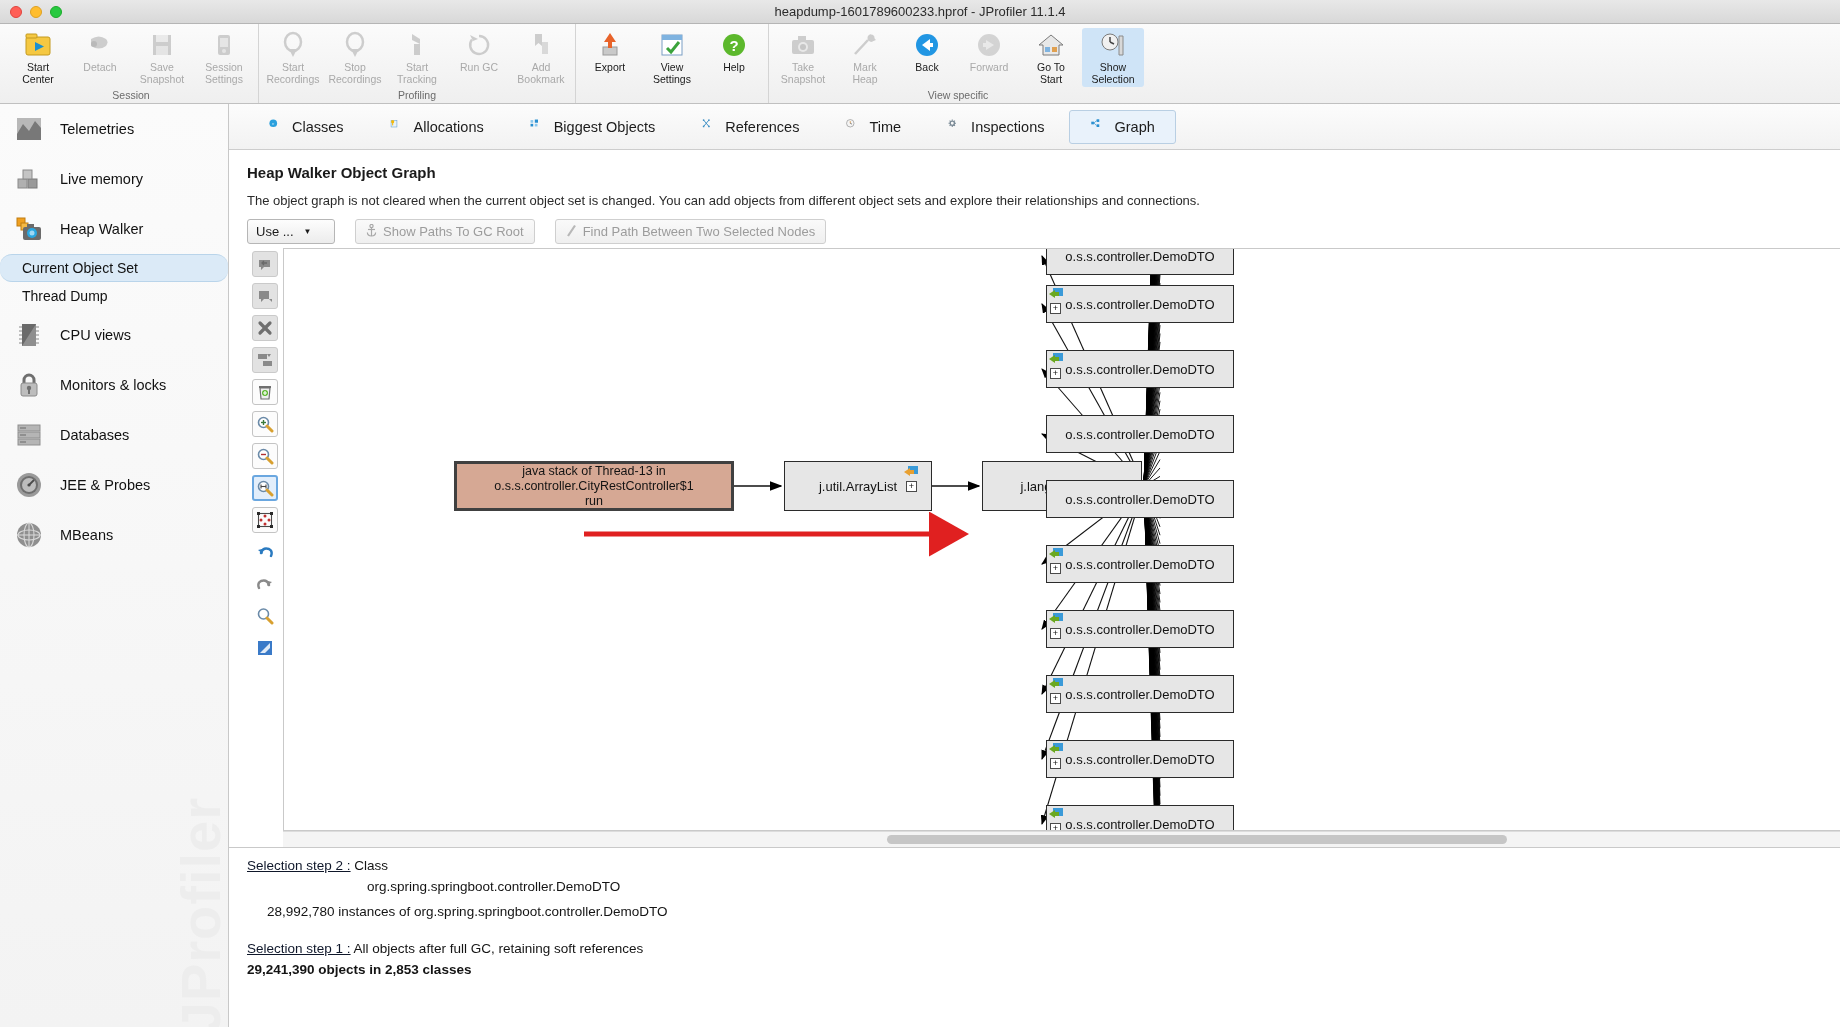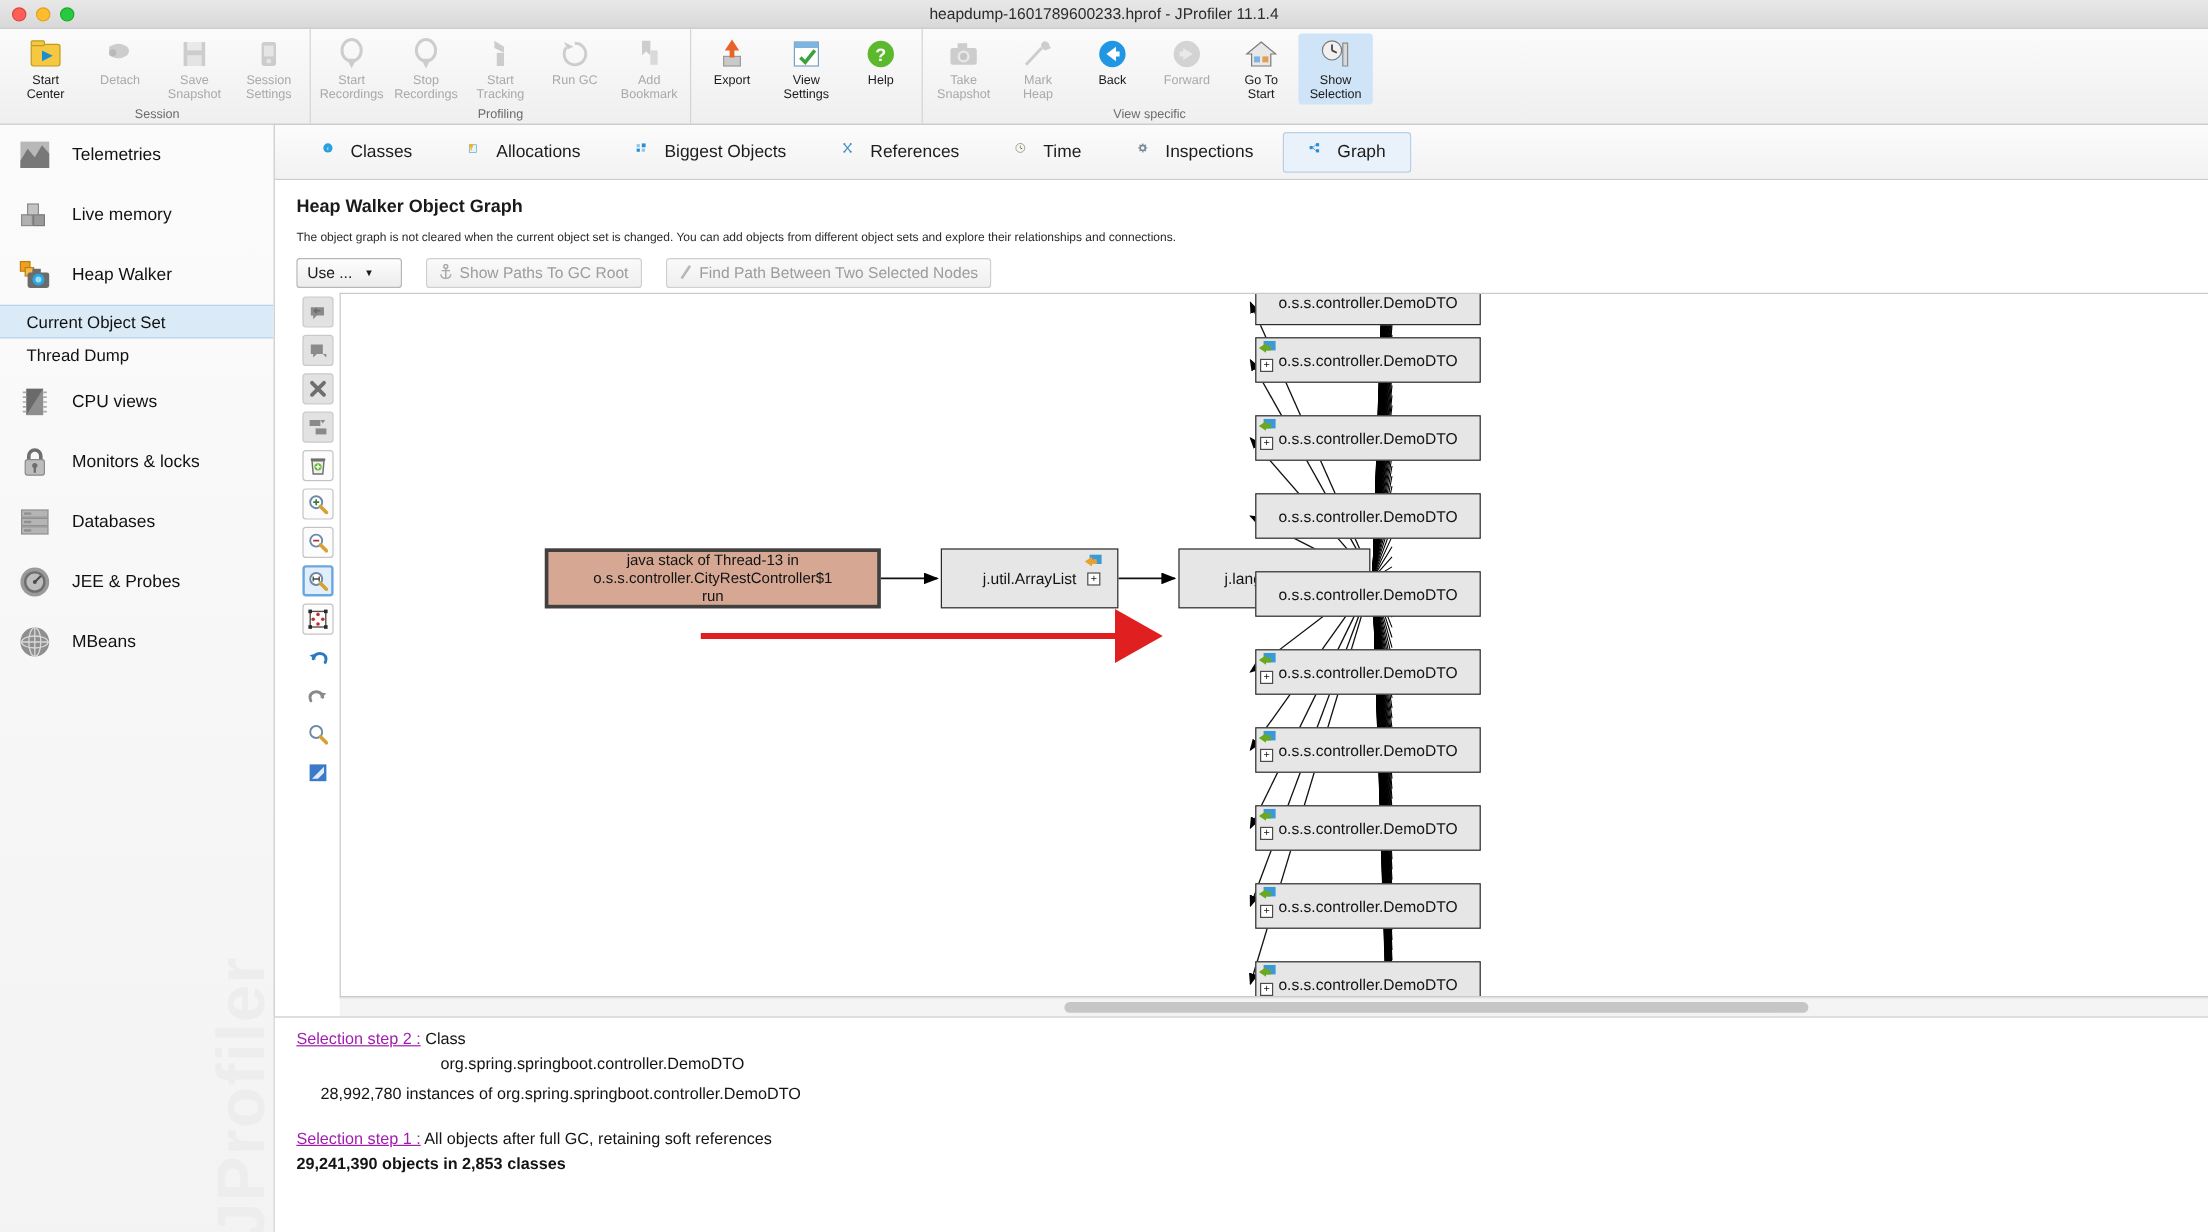--- a/index.html
+++ b/index.html
@@ -77,21 +77,21 @@
   }
   .side-item {
     display: flex; align-items: center;
     height: 50px; padding-left: 12px; gap: 14px;
     cursor: default;
   }
   .side-ico { width: 34px; height: 34px; display:flex; align-items:center; justify-content:center; }
   .side-lbl { font-size: 14.5px; color: #111; }
   .side-sub {
     height: 28px; display: flex; align-items: center;
-    padding-left: 22px; font-size: 14px; color: #111; cursor: default;
+    padding-left: 22px; font-size: 14px; color: #111; cursor: default; border-radius: 12px;
   }
   .side-sub.selected {
     background: #dbeaf7;
     border-top: 1px solid #b9d4ea;
     border-bottom: 1px solid #b9d4ea;
     margin-right: 0;
   }
   .watermark {
     position: absolute; bottom: -6px; left: 168px;
     font-size: 56px; font-weight: bold; color: #ededed;
@@ -115,21 +115,21 @@
     border: 1px solid transparent;
   }
   .tab.selected { background: #e9f2fb; border: 1px solid #b9cfe3; }
   .tab-ico { width: 17px; height: 17px; display:flex; align-items:center; justify-content:center; }
 
   .page-title {
     font-size: 15px; font-weight: bold; color: #1a1a1a;
     padding: 14px 0 0 18px;
   }
   .page-desc {
-    font-size: 10px; color: #2a2a2a;
+    font-size: 13px; color: #2a2a2a;
     padding: 12px 0 0 18px;
   }
   .ctrl-row { display: flex; align-items: center; gap: 20px; padding: 11px 0 0 18px; }
   .combo {
     height: 25px; min-width: 88px; padding: 0 8px;
     background: linear-gradient(#fdfdfd,#ececec);
     border: 1px solid #b6b6b6; border-radius: 3px;
     display: flex; align-items: center; gap: 10px;
     font-size: 13px; color: #1a1a1a; cursor: default;
   }
@@ -202,21 +202,21 @@
 
   
   .bottom {
     height: 180px; flex: 0 0 180px;
     border-top: 1px solid #c9c9c9;
     background: #fff; padding: 10px 0 0 18px;
     position: relative;
   }
   .sel-line { font-size: 13.5px; color: #141414; margin-bottom: 6px; }
   .sel-link {
-    color: #a21caf; text-decoration: underline; cursor: pointer;
+    color: #0f172a; text-decoration: underline; cursor: pointer;
   }
   .sel-indent { padding-left: 120px; font-size: 13.5px; color: #141414; margin-bottom: 10px; }
   .sel-count { font-size: 13.5px; color: #141414; margin-bottom: 22px; margin-left: 20px; }
   .sel-count2 { font-size: 13.5px; color: #141414; font-weight: bold; }
 </style>
 </head>
 <body>
 
 <div class="titlebar">
   <div class="traffic">

